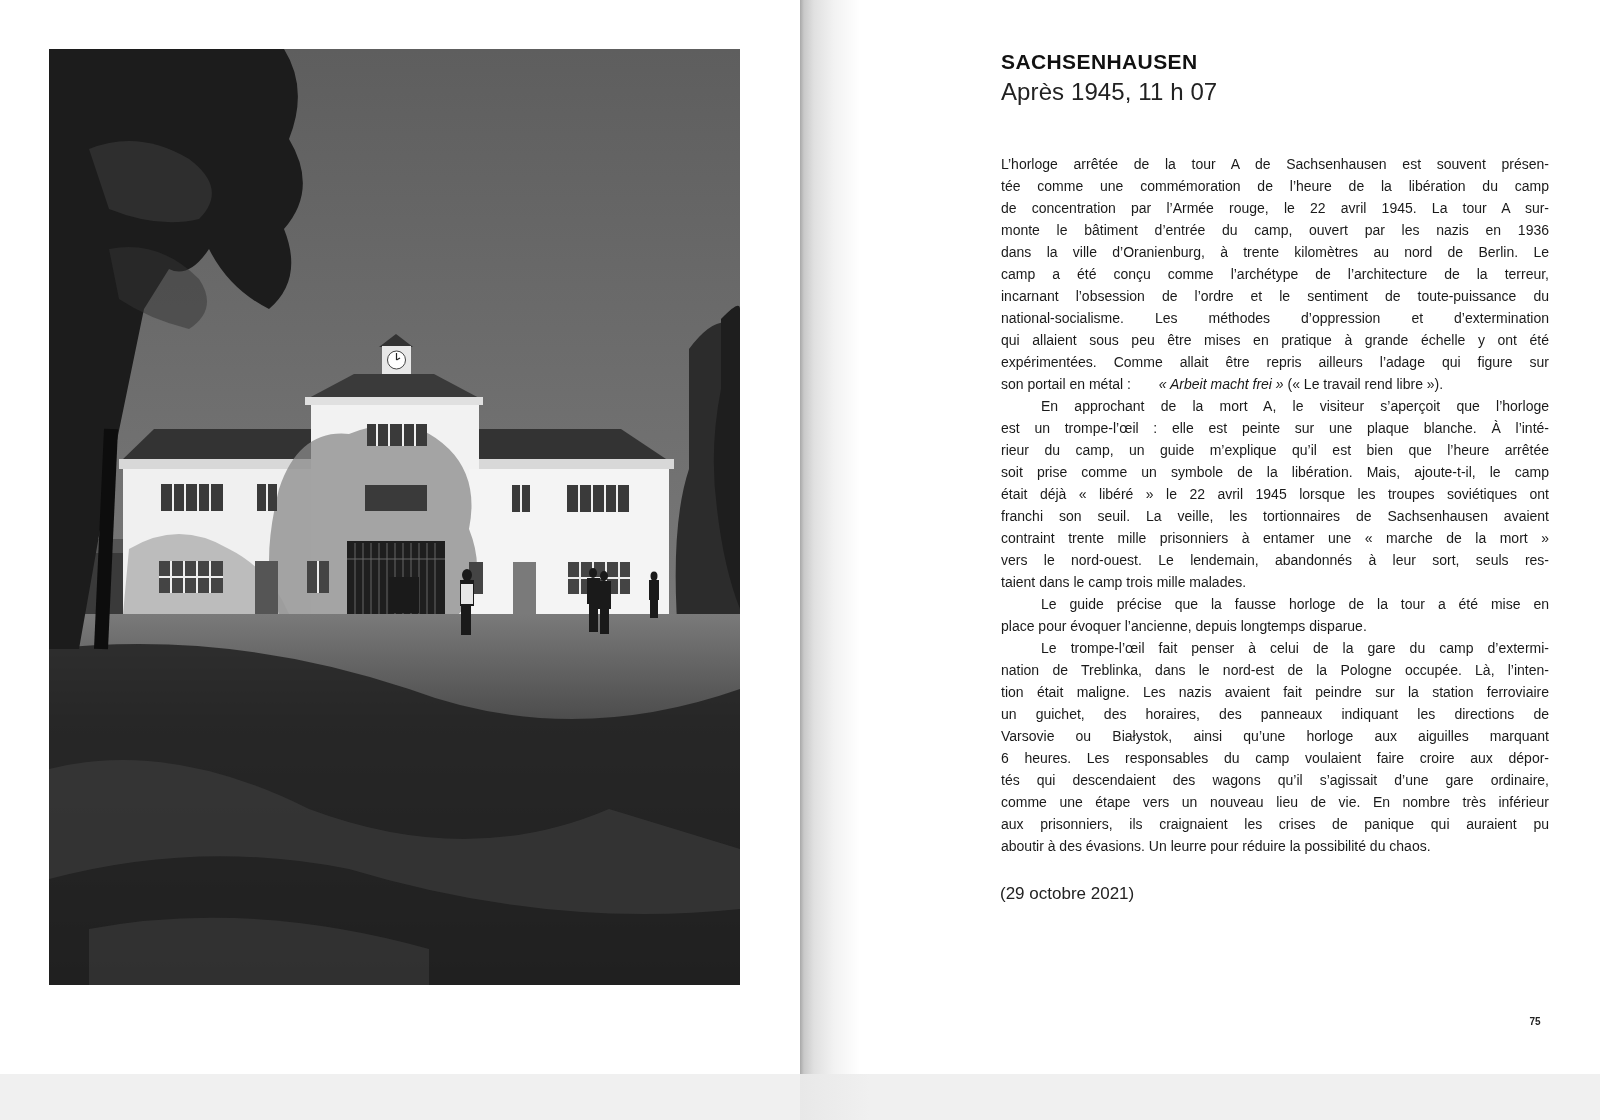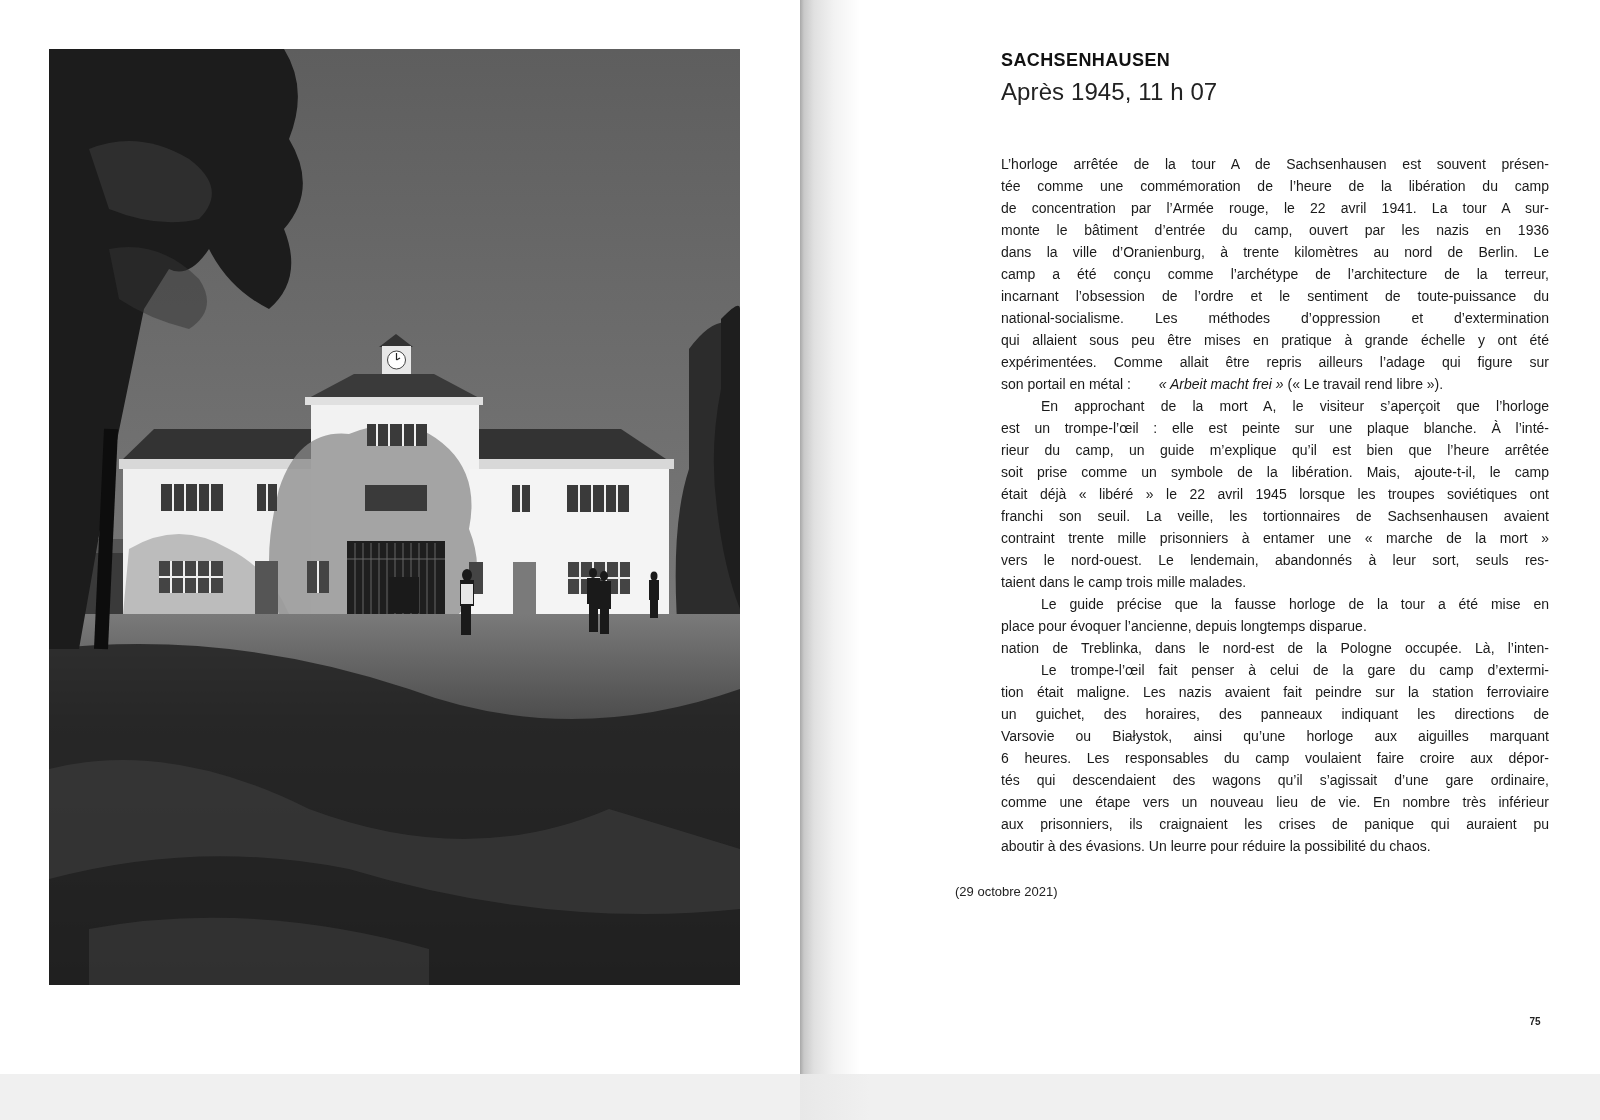--- a/index.html
+++ b/index.html
@@ -25,40 +25,40 @@
     background: linear-gradient(to right, #e8e8e8, #f0f0f0);
   }
   .photo {
     position: absolute; left: 49px; top: 49px; width: 691px; height: 936px;
     background: #6a6a6a; overflow: hidden;
   }
   .photo svg { display: block; }
 
   .title {
     position: absolute; left: 1001px; top: 50px;
-    font-size: 18px; font-weight: bold; letter-spacing: 0.4px; color: #111;
+    font-size: 21px; font-weight: bold; letter-spacing: 0.4px; color: #111;
   }
   .subtitle {
     position: absolute; left: 1001px; top: 78px;
     font-size: 24px; color: #222; letter-spacing: 0.1px;
   }
   .body-text {
     position: absolute; left: 1001px; top: 153px; width: 548px;
     font-size: 14px; line-height: 22px; color: #1a1a1a;
   }
   .line {
     display: block; white-space: nowrap;
     text-align: justify; text-align-last: justify; height: 22px;
   }
   .line.last { text-align-last: left; }
   .line.indent { padding-left: 40px; }
   .line i { font-style: italic; margin-left: 24px; }
   .date {
-    position: absolute; left: 955px; top: 884px;
-    font-size: 13px; color: #222;
+    position: absolute; left: 1000px; top: 884px;
+    font-size: 17px; color: #222;
   }
   .pagenum {
     position: absolute; left: 1520px; top: 1016px; width: 30px; text-align: center;
     font-size: 10px; color: #222; font-weight: bold;
   }
 </style>
 </head>
 <body>
 
 <div class="spread">
@@ -209,21 +209,21 @@
   </div>
 
   <h1 class="title" style="margin:0">SACHSENHAUSEN</h1>
   <div class="subtitle">Après 1945, 11 h 07</div>
 
   <div class="body-text">
 
     <div>
       <span class="line">L’horloge arrêtée de la tour A de Sachsenhausen est souvent présen-</span>
       <span class="line">tée comme une commémoration de l’heure de la libération du camp</span>
-      <span class="line">de concentration par l’Armée rouge, le 22 avril 1941. La tour A sur-</span>
+      <span class="line">de concentration par l’Armée rouge, le 22 avril 1945. La tour A sur-</span>
       <span class="line">monte le bâtiment d’entrée du camp, ouvert par les nazis en 1936</span>
       <span class="line">dans la ville d’Oranienburg, à trente kilomètres au nord de Berlin. Le</span>
       <span class="line">camp a été conçu comme l’archétype de l’architecture de la terreur,</span>
       <span class="line">incarnant l’obsession de l’ordre et le sentiment de toute-puissance du</span>
       <span class="line">national-socialisme. Les méthodes d’oppression et d’extermination</span>
       <span class="line">qui allaient sous peu être mises en pratique à grande échelle y ont été</span>
       <span class="line">expérimentées. Comme allait être repris ailleurs l’adage qui figure sur</span>
       <span class="line last"><span>son portail en métal : </span><i>« Arbeit macht frei »</i><span> (« Le travail rend libre »).</span></span>
     </div>
 
@@ -238,22 +238,22 @@
       <span class="line">vers le nord-ouest. Le lendemain, abandonnés à leur sort, seuls res-</span>
       <span class="line last">taient dans le camp trois mille malades.</span>
     </div>
 
     <div>
       <span class="line indent">Le guide précise que la fausse horloge de la tour a été mise en</span>
       <span class="line last">place pour évoquer l’ancienne, depuis longtemps disparue.</span>
     </div>
 
     <div>
+      <span class="line indent">Le trompe-l’œil fait penser à celui de la gare du camp d’extermi-</span>
       <span class="line">nation de Treblinka, dans le nord-est de la Pologne occupée. Là, l’inten-</span>
-      <span class="line indent">Le trompe-l’œil fait penser à celui de la gare du camp d’extermi-</span>
       <span class="line">tion était maligne. Les nazis avaient fait peindre sur la station ferroviaire</span>
       <span class="line">un guichet, des horaires, des panneaux indiquant les directions de</span>
       <span class="line">Varsovie ou Białystok, ainsi qu’une horloge aux aiguilles marquant</span>
       <span class="line">6 heures. Les responsables du camp voulaient faire croire aux dépor-</span>
       <span class="line">tés qui descendaient des wagons qu’il s’agissait d’une gare ordinaire,</span>
       <span class="line">comme une étape vers un nouveau lieu de vie. En nombre très inférieur</span>
       <span class="line">aux prisonniers, ils craignaient les crises de panique qui auraient pu</span>
       <span class="line last">aboutir à des évasions. Un leurre pour réduire la possibilité du chaos.</span>
     </div>
   </div>

